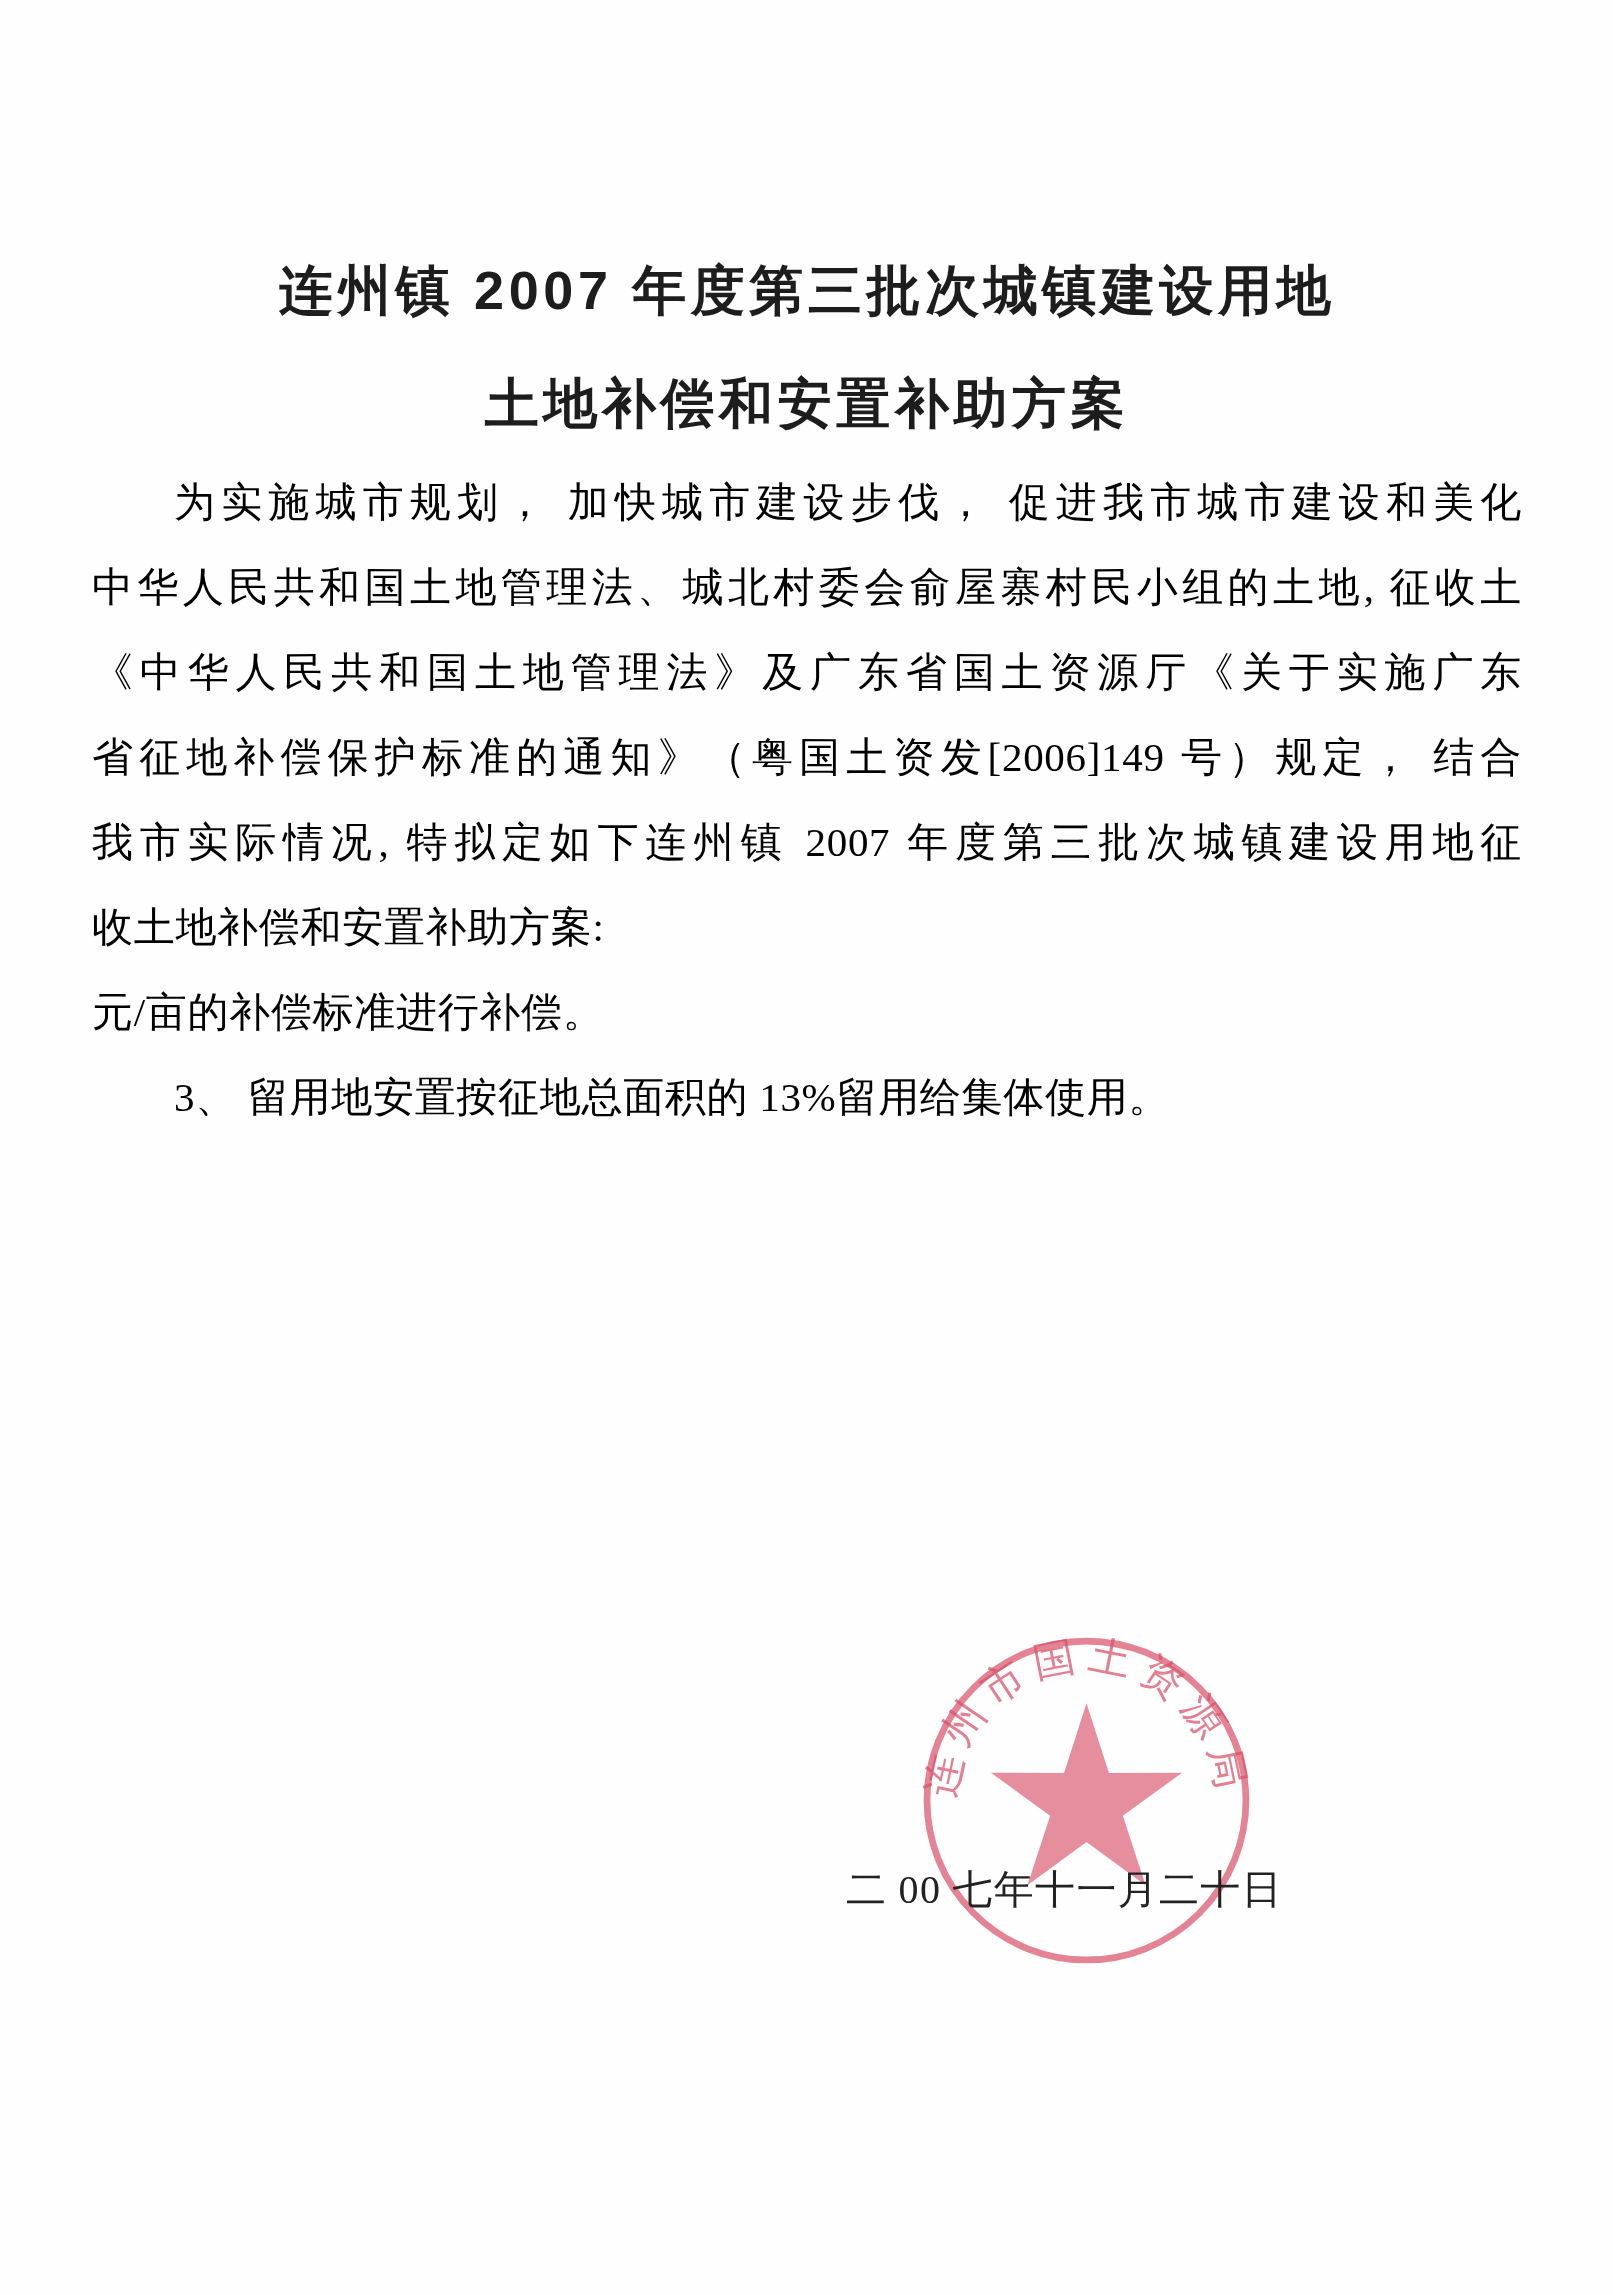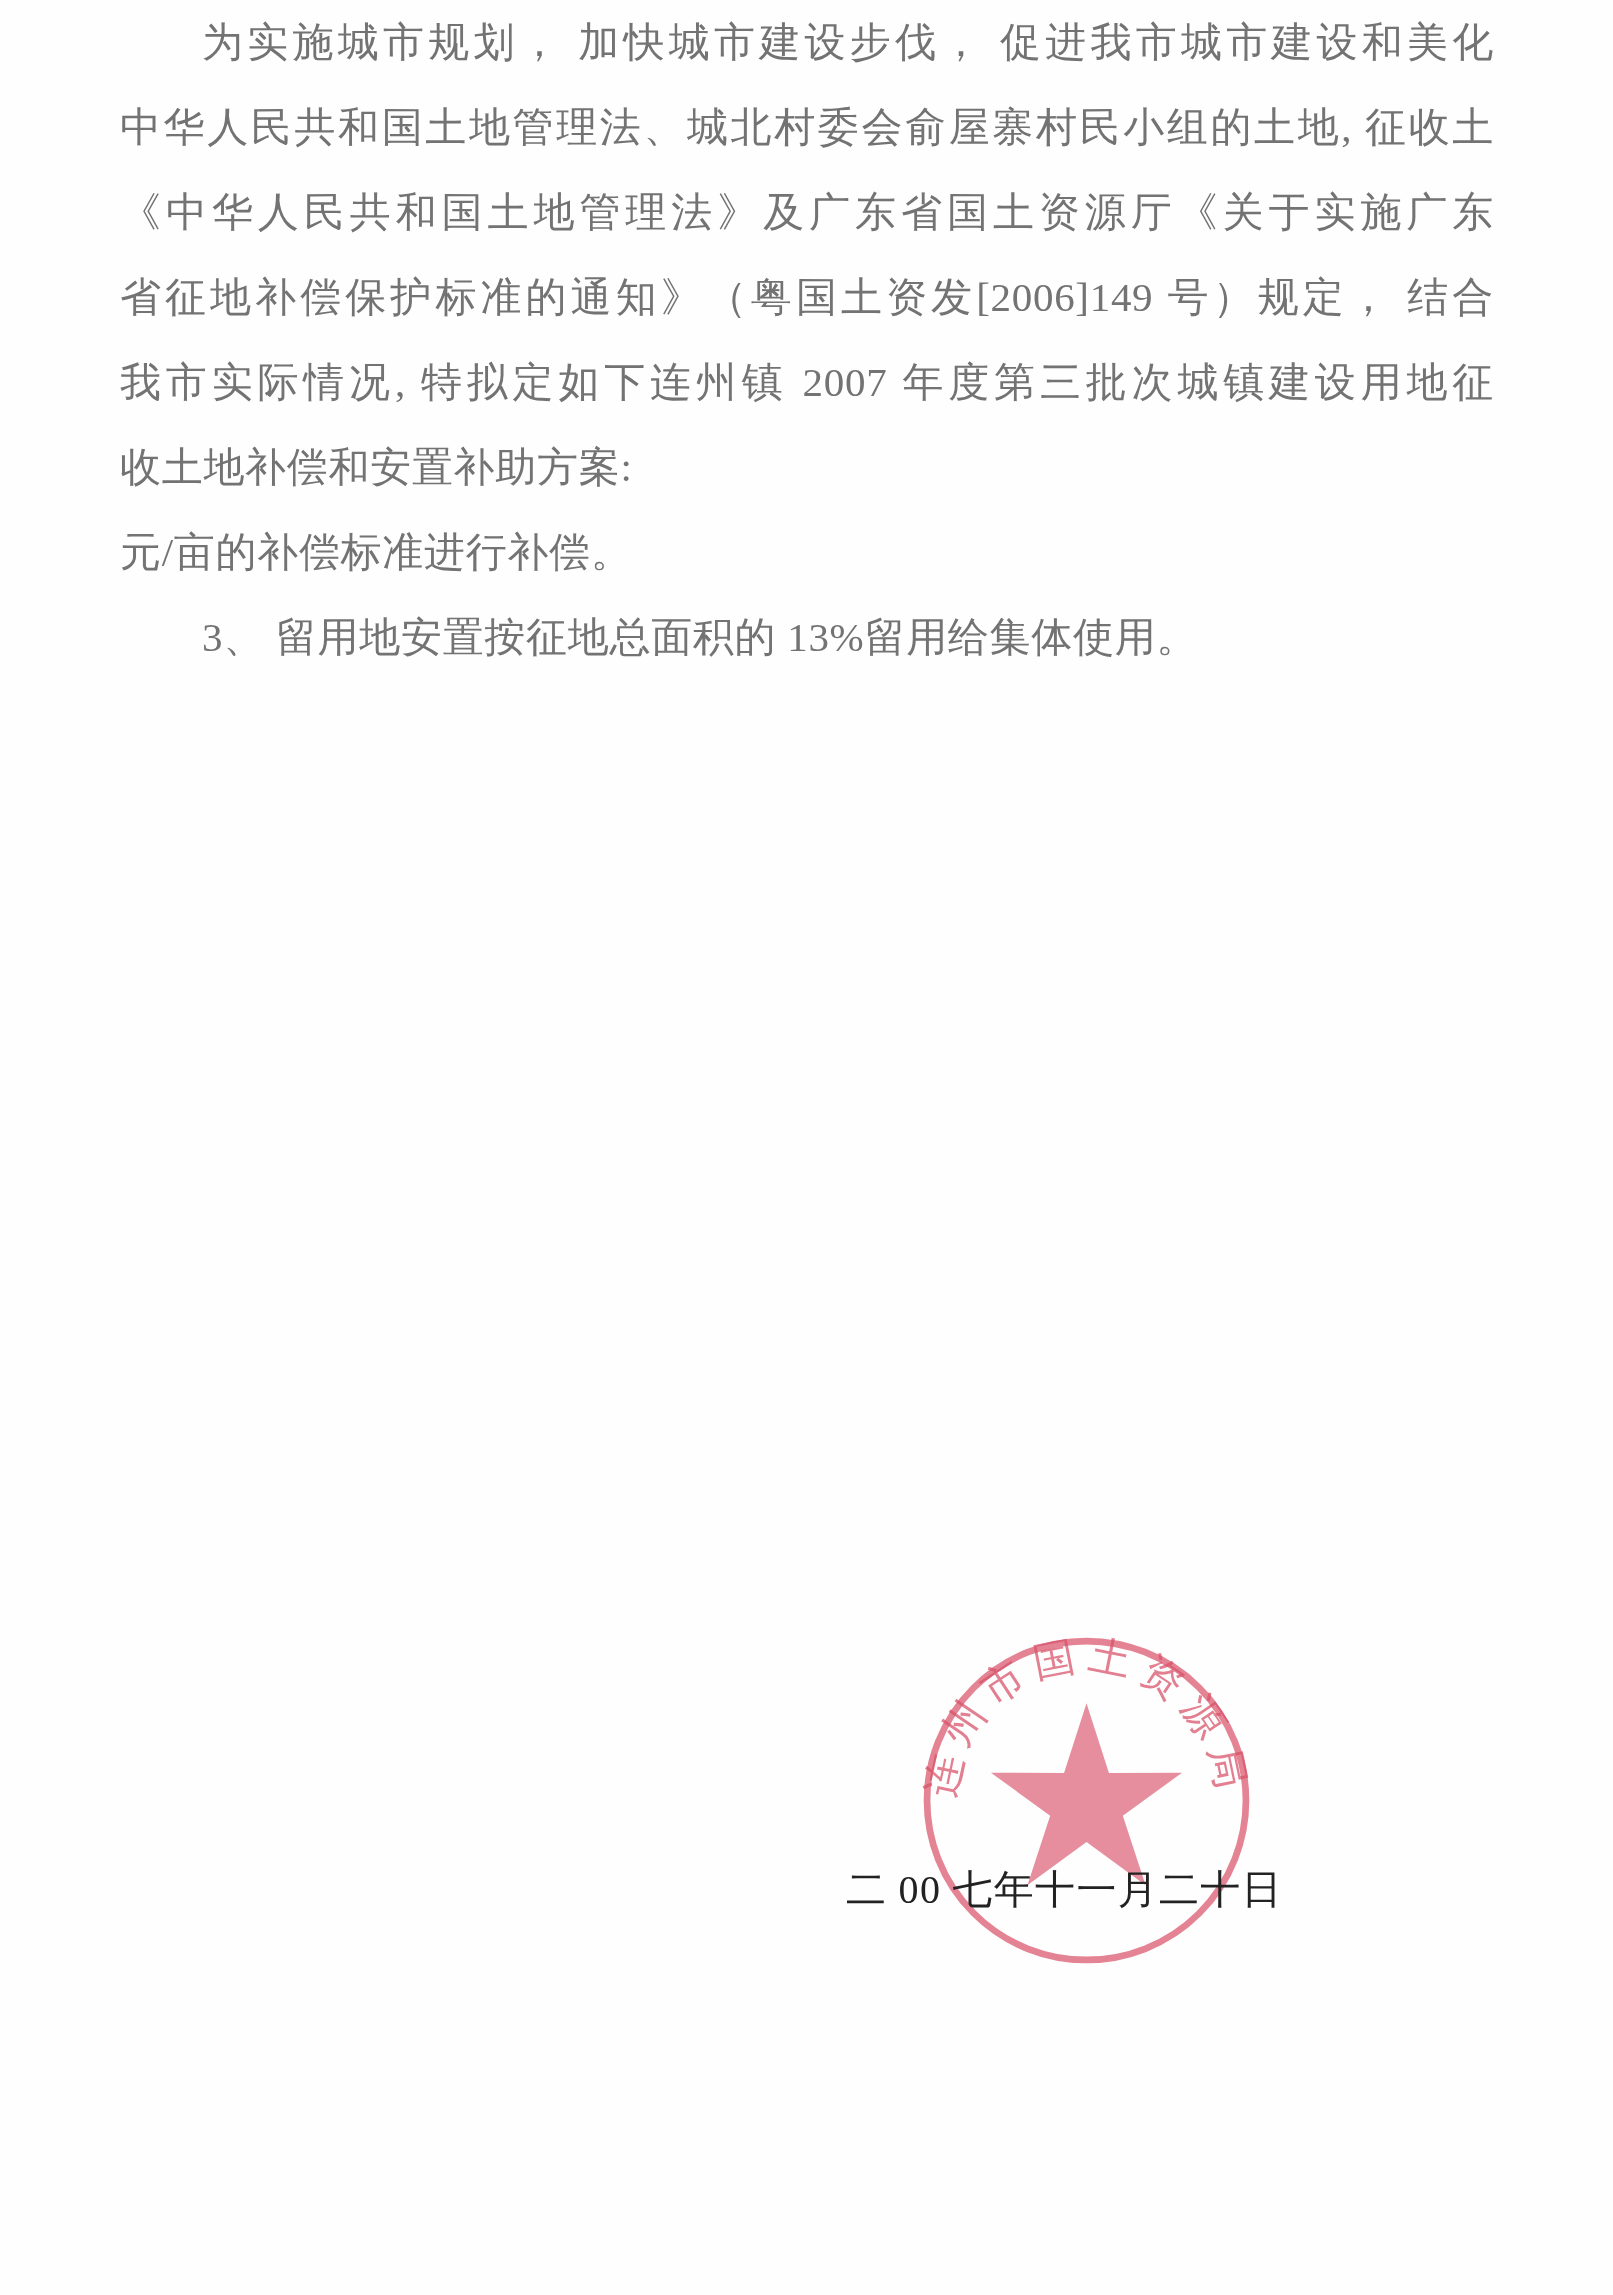--- a/index.html
+++ b/index.html
@@ -16,25 +16,25 @@
     margin-top:234px;
     text-align:center;
     font-family:"Liberation Sans","DejaVu Sans",sans-serif;
     font-weight:bold;
     font-size:54px;
     line-height:113px;
     letter-spacing:4.6px;
     color:#1d1d1d;
   }
   .body-text{
-    margin:0 120px;
+    margin:0 92px;
     font-size:41px;
     line-height:85px;
     letter-spacing:0.7px;
-    color:#737373;
+    color:#000000;
   }
   .line{min-height:85px;}
   .just{
     text-align:justify;
     text-align-last:justify;
     text-justify:inter-character;
   }
   .short{text-align:left;}
   .indent{text-indent:2em;}
   .seal{
@@ -52,20 +52,24 @@
     color:#222222;
     white-space:nowrap;
     margin-top:32px;
   }
 </style>
 </head>
 <body>
 
 <div class="page">
 
+  <div class="title">
+    <div>连州镇 2007 年度第三批次城镇建设用地</div>
+    <div>土地补偿和安置补助方案</div>
+  </div>
 
   <div class="body-text">
     <div class="line just indent">为实施城市规划， 加快城市建设步伐， 促进我市城市建设和美化</div>
     <div class="line just">中华人民共和国土地管理法、城北村委会俞屋寨村民小组的土地, 征收土</div>
     <div class="line just">《中华人民共和国土地管理法》及广东省国土资源厅《关于实施广东</div>
     <div class="line just">省征地补偿保护标准的通知》（粤国土资发[2006]149 号）规定， 结合</div>
     <div class="line just">我市实际情况, 特拟定如下连州镇 2007 年度第三批次城镇建设用地征</div>
     <div class="line short">收土地补偿和安置补助方案:</div>
 
 

